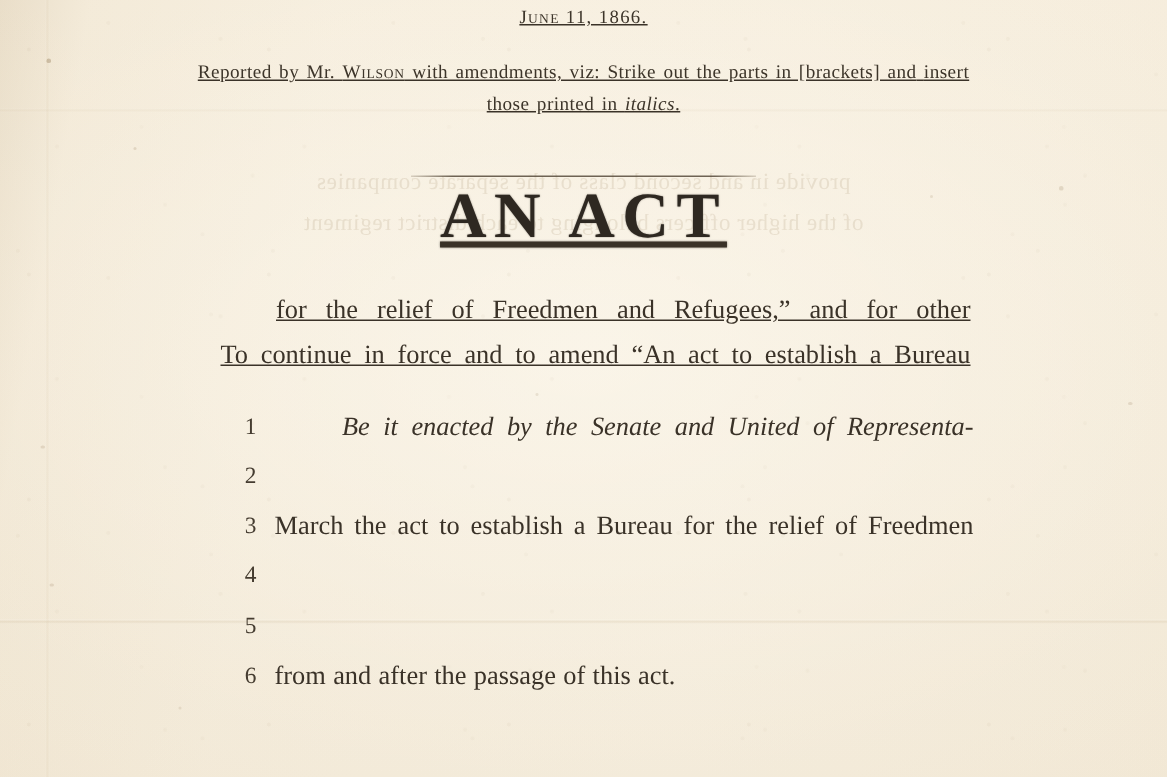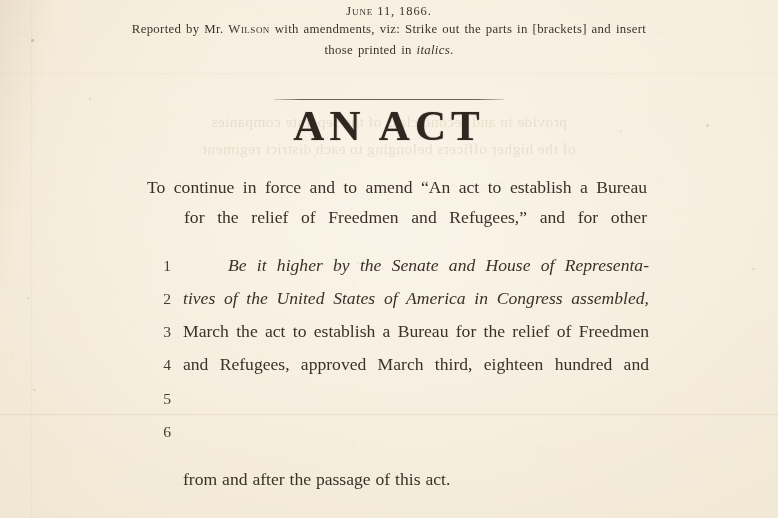--- a/index.html
+++ b/index.html
@@ -111,34 +111,36 @@
     letter-spacing: 0.4px;
     transform: scaleX(-1);
     white-space: nowrap;
     font-family: "Liberation Serif", serif;
   }
 
   
   .content {
     position: relative;
     z-index: 3;
+    text-decoration: underline;
   }
 
   .docket {
     text-align: center;
     font-size: 12.5px;
     letter-spacing: 0.3px;
     color: #3d352a;
   }
   .docket .line1 {
     padding-top: 4px;
     font-variant: small-caps;
     letter-spacing: 0.9px;
   }
   .docket .line2 {
+    margin-top: 19px;
     font-size: 12.8px;
     line-height: 1.62;
     padding: 0 128px;
     word-spacing: 1.4px;
   }
   .smallcaps {
     font-variant: small-caps;
     letter-spacing: 0.5px;
   }
   .ital { font-style: italic; }
@@ -212,21 +214,21 @@
 
   .linetext {
     position: absolute;
     left: 183px;
     width: 466px;
     text-align: justify;
     text-align-last: justify;
     white-space: nowrap;
     word-spacing: 0.5px;
   }
-  .linetext.ragged { text-align-last: left; margin-top: 48px; }
+  .linetext.ragged { text-align-last: left; }
 
   .linetext .firstindent {
     display: inline-block;
     width: 45px;
   }
 </style>
 </head>
 <body>
 
 <div class="sheet">
@@ -259,40 +261,38 @@
       </div>
     </div>
 
     <div class="rule-wrap">
       <span class="rule"></span>
     </div>
 
     <div class="act-title">AN ACT</div>
 
     <div class="subtitle">
+      <span class="sub-line indent">for the relief of Freedmen and Refugees,” and for other</span>
       <span class="sub-line">To continue in force and to amend “An act to establish a Bureau</span>
-      <span class="sub-line indent">for the relief of Freedmen and Refugees,” and for other</span>
     </div>
 
     <div class="body">
         <div class="num-line">
           <span class="lineno">1</span>
-          <span class="linetext"><span class="firstindent">&nbsp;</span><span class="ital">Be it higher by the Senate and House of Representa-</span></span>
+          <span class="linetext"><span class="firstindent">&nbsp;</span><span class="ital">Be it enacted by the Senate and United of Representa-</span></span>
         </div>
         <div class="num-line">
           <span class="lineno">2</span>
-          <span class="linetext"><span class="ital">tives of the United States of America in Congress assembled,</span></span>
         </div>
         <div class="num-line">
           <span class="lineno">3</span>
           <span class="linetext"><span>March the act to establish a Bureau for the relief of Freedmen</span></span>
         </div>
         <div class="num-line">
           <span class="lineno">4</span>
-          <span class="linetext"><span>and Refugees, approved March third, eighteen hundred and</span></span>
         </div>
         <div class="num-line">
           <span class="lineno">5</span>
         </div>
         <div class="num-line">
           <span class="lineno">6</span>
           <span class="linetext ragged"><span>from and after the passage of this act.</span></span>
         </div>
       </div>
 

